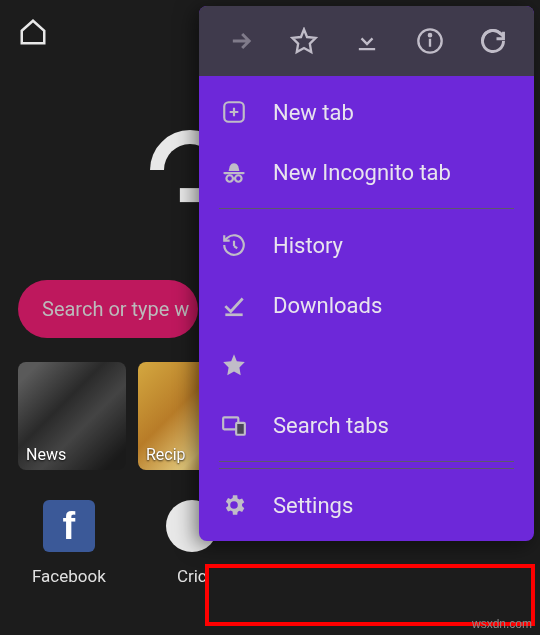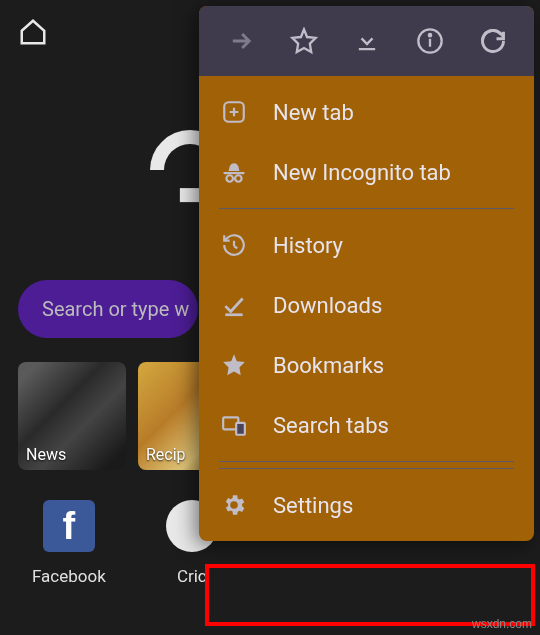--- a/index.html
+++ b/index.html
@@ -68,21 +68,21 @@
       transform: rotate(-45deg);
     }
     
     
     .search-bar {
       position: absolute;
       top: 280px;
       left: 18px;
       width: 180px;
       height: 58px;
-      background: #4c1d95;
+      background: #be185d;
       border-radius: 30px;
       display: flex;
       align-items: center;
       padding-left: 24px;
       color: #bbb;
       font-size: 20px;
     }
     
     
     .tiles {
@@ -164,21 +164,21 @@
       color: #e0e0e0;
       font-size: 17px;
     }
     
     
     .menu {
       position: absolute;
       top: 6px;
       right: 6px;
       width: 335px;
-      background: #a16207;
+      background: #6d28d9;
       border-radius: 8px;
       box-shadow: -4px 4px 20px rgba(0,0,0,0.5);
       overflow: hidden;
     }
     
     .menu-toolbar {
       height: 70px;
       background: #3f3a4c;
       display: flex;
       align-items: center;
@@ -394,21 +394,20 @@
       </div>
       <span>Downloads</span>
     </div>
 
     <div class="menu-item">
       <div class="menu-item-icon">
         <svg viewBox="0 0 24 24" fill="currentColor">
             <path d="M12 2l2.6 6.6L22 9.3l-5 4.9 1.2 7.3L12 18l-6.2 3.5L7 14.2 2 9.3l7.4-.7L12 2z"></path>
           </svg>
       </div>
-      <span>Bookmarks</span>
     </div>
 
     <div class="menu-item">
       <div class="menu-item-icon">
         <svg viewBox="0 0 24 24" fill="none" stroke="currentColor" stroke-width="2">
             <rect x="2" y="5" width="14" height="11" rx="1"></rect>
             <rect x="14" y="10" width="8" height="11" rx="1" fill="#4a4458"></rect>
           </svg>
       </div>
       <span>Search tabs</span>

